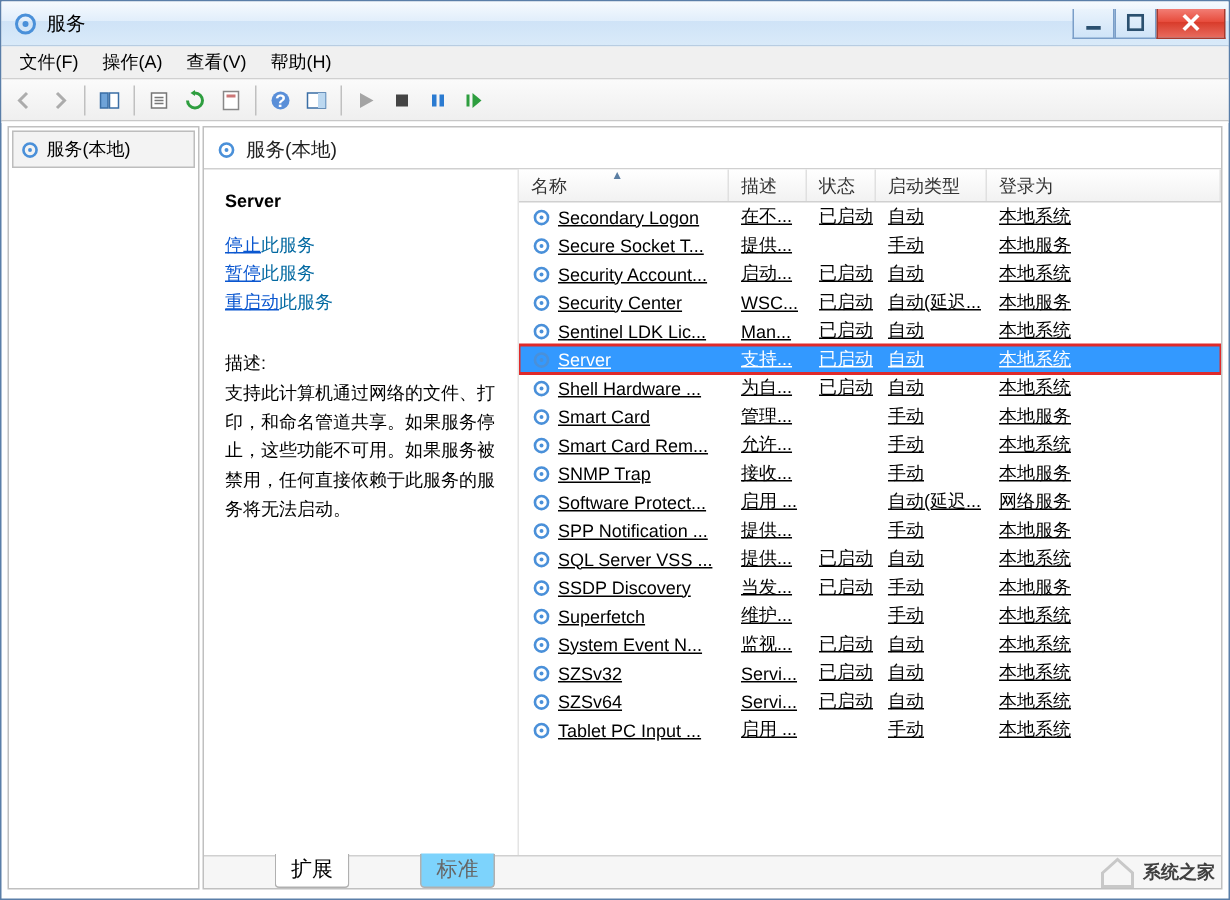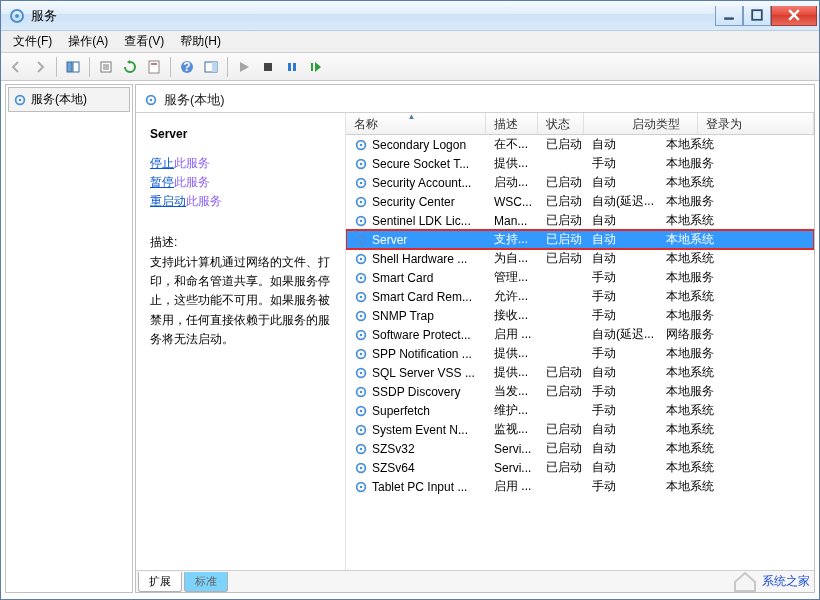--- a/index.html
+++ b/index.html
@@ -28,55 +28,55 @@
 .left-node { display: flex; align-items: center; gap: 4px; padding: 3px 4px; background: #f3f3f3; border: 1px solid #bdbdbd; margin: 2px; }
 .rightpane { flex: 1; display: flex; flex-direction: column; margin: 2px 4px 6px 2px; border: 1px solid #c0c0c0; min-height: 0; }
 
 .svc-header { height: 28px; display: flex; align-items: center; gap: 6px; padding: 3px 8px 0 8px; border-bottom: 1px solid #d0d0d0; }
 .svc-header-text { font-size: 13px; color: #222; }
 
 .svc-body { flex: 1; display: flex; min-height: 0; }
 .detail-pane { width: 210px; padding: 14px 10px 10px 14px; border-right: 1px solid #e4e4e4; overflow: hidden; }
 .detail-title { font-weight: bold; margin-bottom: 14px; }
 .detail-links a { color: #0b57d0; text-decoration: underline; cursor: pointer; }
-.detail-links .suffix { color: #8b5cf6; }
+.detail-links .suffix { color: #0369a1; }
 .detail-links div { margin-bottom: 2px; }
 .detail-desc-label { margin-top: 24px; margin-bottom: 2px; }
 .detail-desc { line-height: 1.6; }
 
 .list-pane { flex: 1; display: flex; flex-direction: column; min-height: 0; }
 .list-header { display: flex; background: linear-gradient(#fff,#f2f2f2); border-bottom: 1px solid #d0d0d0; height: 22px; }
 .list-header .col { padding: 3px 8px; border-right: 1px solid #e0e0e0; color: #333; position: relative; }
 .col.name { width: 140px; }
 .col.desc { width: 52px; }
 .col.status { width: 46px; }
-.col.startup { width: 74px; margin-left: 40px; }
+.col.startup { width: 74px; }
 .col.logon { flex: 1; }
 .sort-arrow { position: absolute; right: 50%; top: -1px; font-size: 8px; color: #5b7ea3; }
 .list-rows { flex: 1; overflow-y: auto; overflow-x: hidden; }
-.row { display: flex; align-items: center; height: 19px; padding-left: 4px; }
+.row { display: flex; align-items: center; height: 19px; padding-left: 4px; text-decoration: underline; }
 .row .cell { white-space: nowrap; overflow: hidden; text-overflow: ellipsis; padding: 0 4px; }
 .row .cell.name { width: 140px; display: flex; align-items: center; gap: 4px; }
 .row .cell.desc { width: 52px; }
 .row .cell.status { width: 46px; }
 .row .cell.startup { width: 74px; }
 .row .cell.logon { flex: 1; }
 .row.selected { background: #3399ff; color: #fff; outline: 2px solid #e02a2a; outline-offset: -1px; }
 .gear-icon { width: 14px; height: 14px; flex-shrink: 0; }
 
 .tabs { height: 22px; display: flex; align-items: flex-end; padding-left: 2px; border-top: 1px solid #d0d0d0; background: #f6f6f6; }
-.tab { border: 1px solid #b0b0b0; border-top: none; border-radius: 0 0 3px 3px; padding: 2px 10px; margin-right: 2px; background: #fff; font-size: 11px; }
+.tab { border: 1px solid #b0b0b0; border-top: none; border-radius: 0 0 3px 3px; padding: 2px 10px; margin-right: 2px; background: #fff; font-size: 14px; margin-left: 45px; }
 .tab.inactive { background: #7dd3fc; color: #666; }
 
 
 .list-rows::-webkit-scrollbar { width: 16px; }
 .list-rows::-webkit-scrollbar-track { background: #f0f0f0; border-left: 1px solid #d0d0d0; }
 .list-rows::-webkit-scrollbar-thumb { background: #c7d6e8; border: 1px solid #9db5ce; }
 
-.watermark { position: absolute; right: 10px; bottom: 8px; color: #1d4ed8; font-size: 12px; pointer-events: none; display: flex; align-items: center; gap: 4px; }
+.watermark { position: absolute; right: 10px; bottom: 8px; color: #404040; font-size: 12px; pointer-events: none; display: flex; align-items: center; gap: 4px; font-weight: bold; }
 </style>
 </head>
 <body>
 
 <div class="window">
 
   <div class="titlebar">
     <svg class="icon" viewBox="0 0 16 16">
         <circle cx="8" cy="8" r="6" fill="none" stroke="#4a90d9" stroke-width="2"></circle>
         <circle cx="8" cy="8" r="2" fill="#4a90d9"></circle>

